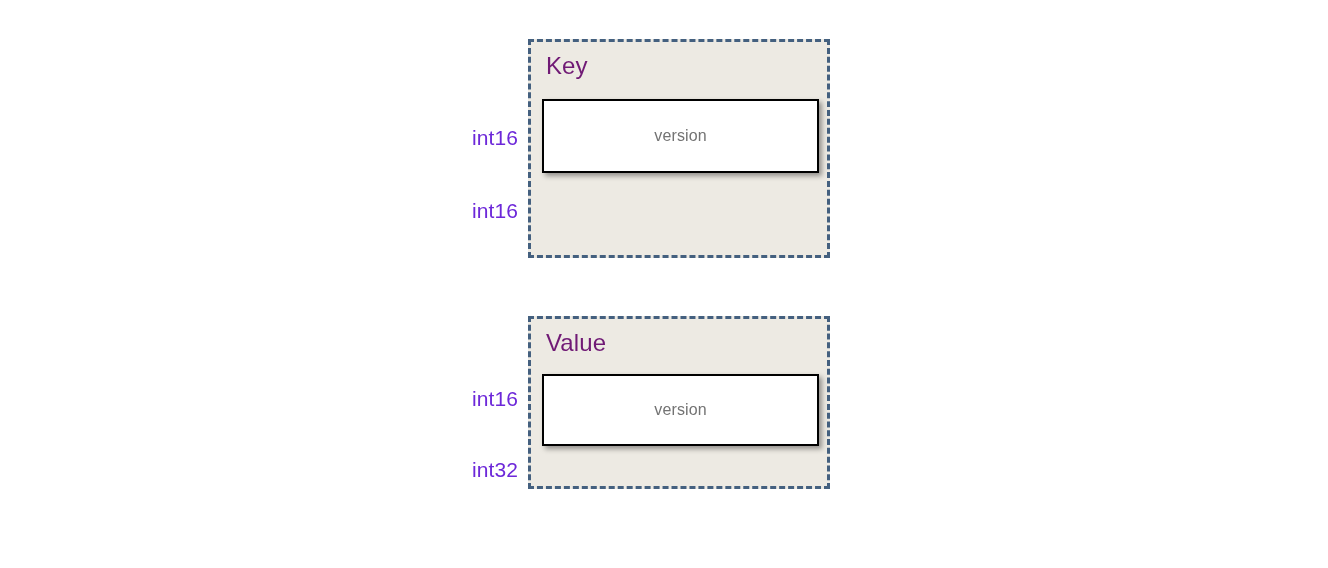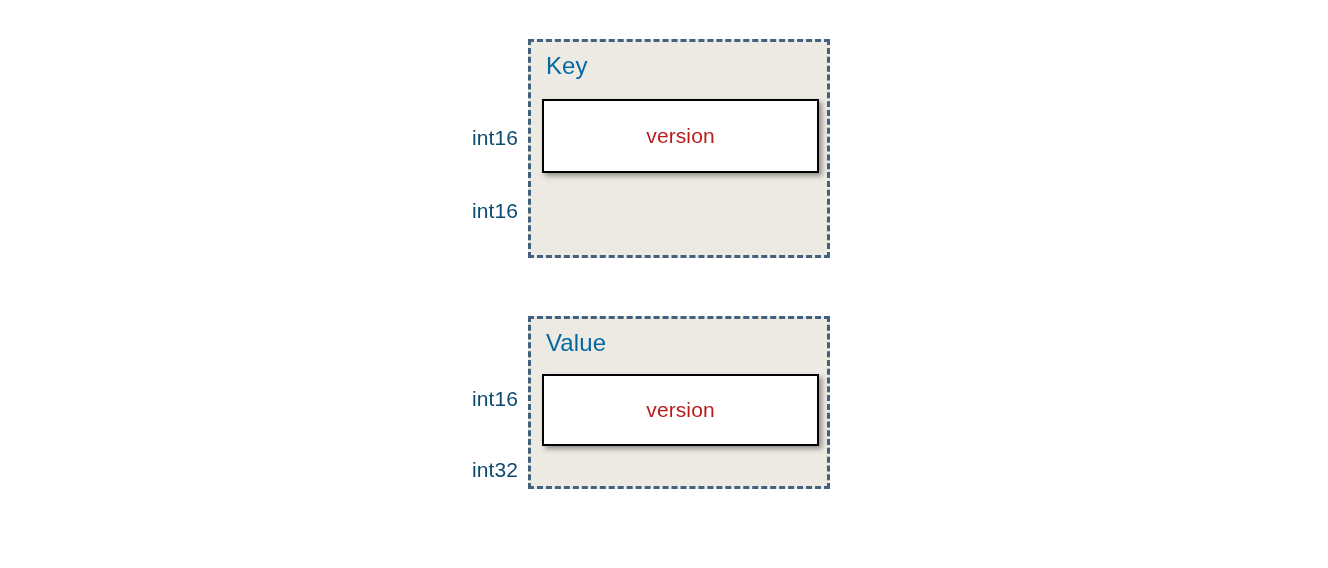--- a/index.html
+++ b/index.html
@@ -34,21 +34,21 @@
   }
   #group-key   { top: 39px;  height: 219px; }
   #group-value { top: 316px; height: 173px; }
 
   .group-title {
     position: absolute;
     left: 15px;
     top: 9px;
     font-size: 24px;
     line-height: 30px;
-    color: #0369a1;
+    color: #701a75;
     white-space: nowrap;
     letter-spacing: 0.1px;
   }
 
   
   .field-box {
     position: absolute;
     box-sizing: border-box;
     background: #ffffff;
     border: 2.5px solid #000000;
@@ -59,34 +59,34 @@
     justify-content: center;
     box-shadow: 3px 3px 5px rgba(0, 0, 0, 0.38);
   }
 
   #key-field-0   { top: 57px;  height: 74px; }
   #key-field-1   { top: 134px; height: 73px; }
   #value-field-0 { top: 55px;  height: 72px; }
   #value-field-1 { top: 130px; height: 74px; }
 
   .field-label {
-    font-size: 21px;
+    font-size: 16px;
     line-height: 24px;
-    color: #b91c1c;
+    color: #737373;
     white-space: nowrap;
     letter-spacing: 0.1px;
   }
 
   
   .type-label {
     position: absolute;
     text-align: right;
     font-size: 21px;
     line-height: 24px;
-    color: #0c4a6e;
+    color: #6d28d9;
     white-space: nowrap;
     width: 120px;
     left: 398px;
     letter-spacing: 0.1px;
   }
 
   #type-key-0   { top: 126px; }
   #type-key-1   { top: 199px; }
   #type-value-0 { top: 387px; }
   #type-value-1 { top: 458px; }

